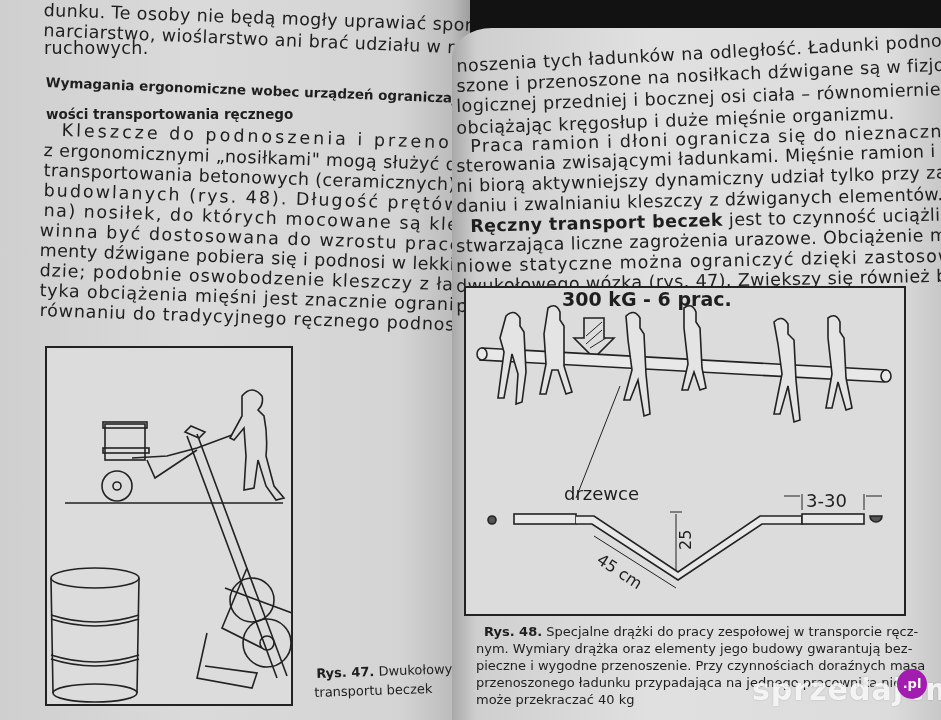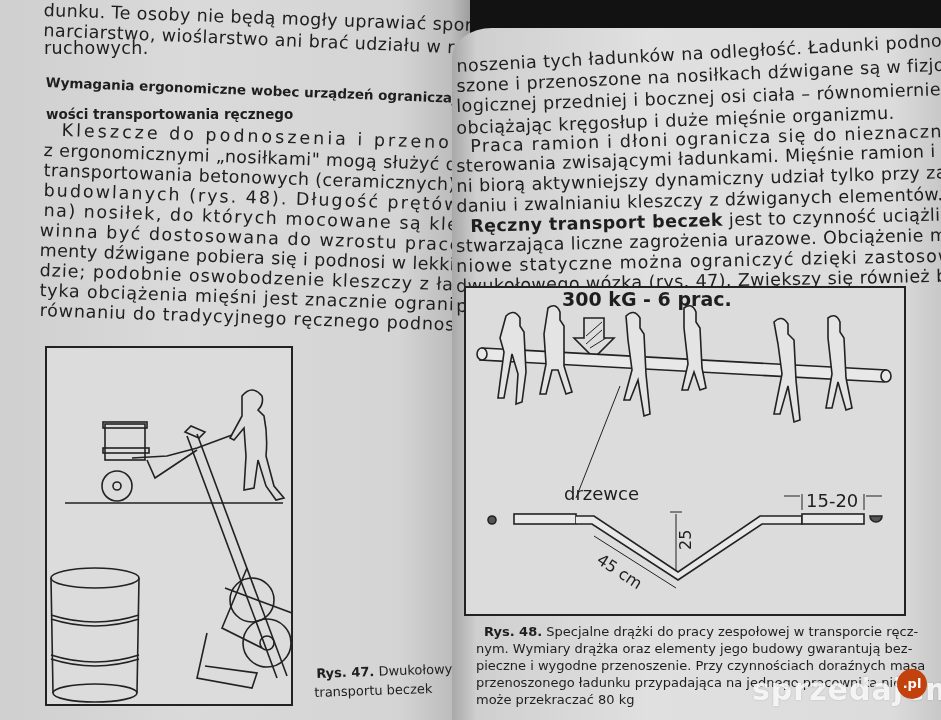--- a/index.html
+++ b/index.html
@@ -13,21 +13,21 @@
      border-top-left-radius: 40px 30px; }
   #dark-top { position:absolute; left:340px; top:0; width:601px; height:60px; background:#121212; }
   .txt { position:absolute; font-size:17.5px; line-height:21.5px; white-space:nowrap; letter-spacing:0.4px; }
   .bold { font-weight:bold; }
   .heading { position:absolute; font-size:13.5px; line-height:16px; font-weight:bold; white-space:nowrap; }
   .caption { position:absolute; font-size:13px; line-height:17px; white-space:nowrap; }
   .fig { position:absolute; border:2px solid #222; background:#dcdcdc;text-align:right; }
   svg { position:absolute; left:0; top:0; }
   .watermark { position:absolute; left:752px; top:672px; font-size:30px; font-weight:bold; color:rgba(255,255,255,0.85);
      letter-spacing:1px; text-shadow:0 0 2px rgba(0,0,0,0.2); }
-  .wm-badge { position:absolute; left:897px; top:669px; width:30px; height:30px; border-radius:50%; background:#c2410c; color:#fff;
+  .wm-badge { position:absolute; left:897px; top:669px; width:30px; height:30px; border-radius:50%; background:#a21caf; color:#fff;
      font-size:13px; font-weight:bold; text-align:center; line-height:30px; }
 </style>
 </head>
 <body>
 
 <div id="dark-top"></div>
 
 <div id="left-page" class="page">
   <div class="txt" style="left:44px;top:0px;transform:rotate(2deg);transform-origin:left top;">dunku. Te osoby nie będą mogły uprawiać sportów,</div>
   <div class="txt" style="left:44px;top:20px;transform:rotate(2.4deg);transform-origin:left top;">narciarstwo, wioślarstwo ani brać udziału w różnych gr</div>
@@ -149,27 +149,27 @@
           <line x1="398" y1="206" x2="398" y2="222"></line>
         <line x1="318" y1="208" x2="334" y2="208"></line>
           <line x1="400" y1="208" x2="416" y2="208"></line>
         <line x1="128" y1="248" x2="210" y2="300"></line>
       </g>
     </svg>
     <div style="position:absolute;left:96px;top:0px;font-size:19px;font-weight:bold;white-space:nowrap;">300 kG - 6 prac.</div>
     <div style="position:absolute;left:98px;top:195px;font-size:18px;white-space:nowrap;">drzewce</div>
     <div style="position:absolute;left:138px;top:262px;font-size:16px;white-space:nowrap;transform:rotate(33deg);transform-origin:left top;">45 cm</div>
     <div style="position:absolute;left:210px;top:262px;font-size:16px;white-space:nowrap;transform:rotate(-90deg);transform-origin:left top;">25</div>
-    <div style="position:absolute;left:340px;top:202px;font-size:18px;white-space:nowrap;">15-20</div>
+    <div style="position:absolute;left:340px;top:202px;font-size:18px;white-space:nowrap;">3-30</div>
   </div>
 
   <div class="caption" style="left:24px;top:595px;margin-left:8px;">
     <span class="bold">Rys. 48.</span>
     <span>Specjalne drążki do pracy zespołowej w transporcie ręcz-</span>
   </div>
   <div class="caption" style="left:24px;top:612px;">nym. Wymiary drążka oraz elementy jego budowy gwarantują bez-</div>
   <div class="caption" style="left:24px;top:629px;">pieczne i wygodne przenoszenie. Przy czynnościach doraźnych masa</div>
   <div class="caption" style="left:24px;top:646px;">przenoszonego ładunku przypadająca na jednego pracownika nie</div>
-  <div class="caption" style="left:24px;top:663px;">może przekraczać 80 kg</div>
+  <div class="caption" style="left:24px;top:663px;">może przekraczać 40 kg</div>
 </div>
 
 <div class="watermark">sprzedajemy</div>
 <div class="wm-badge">.pl</div>
 
 </body></html>

